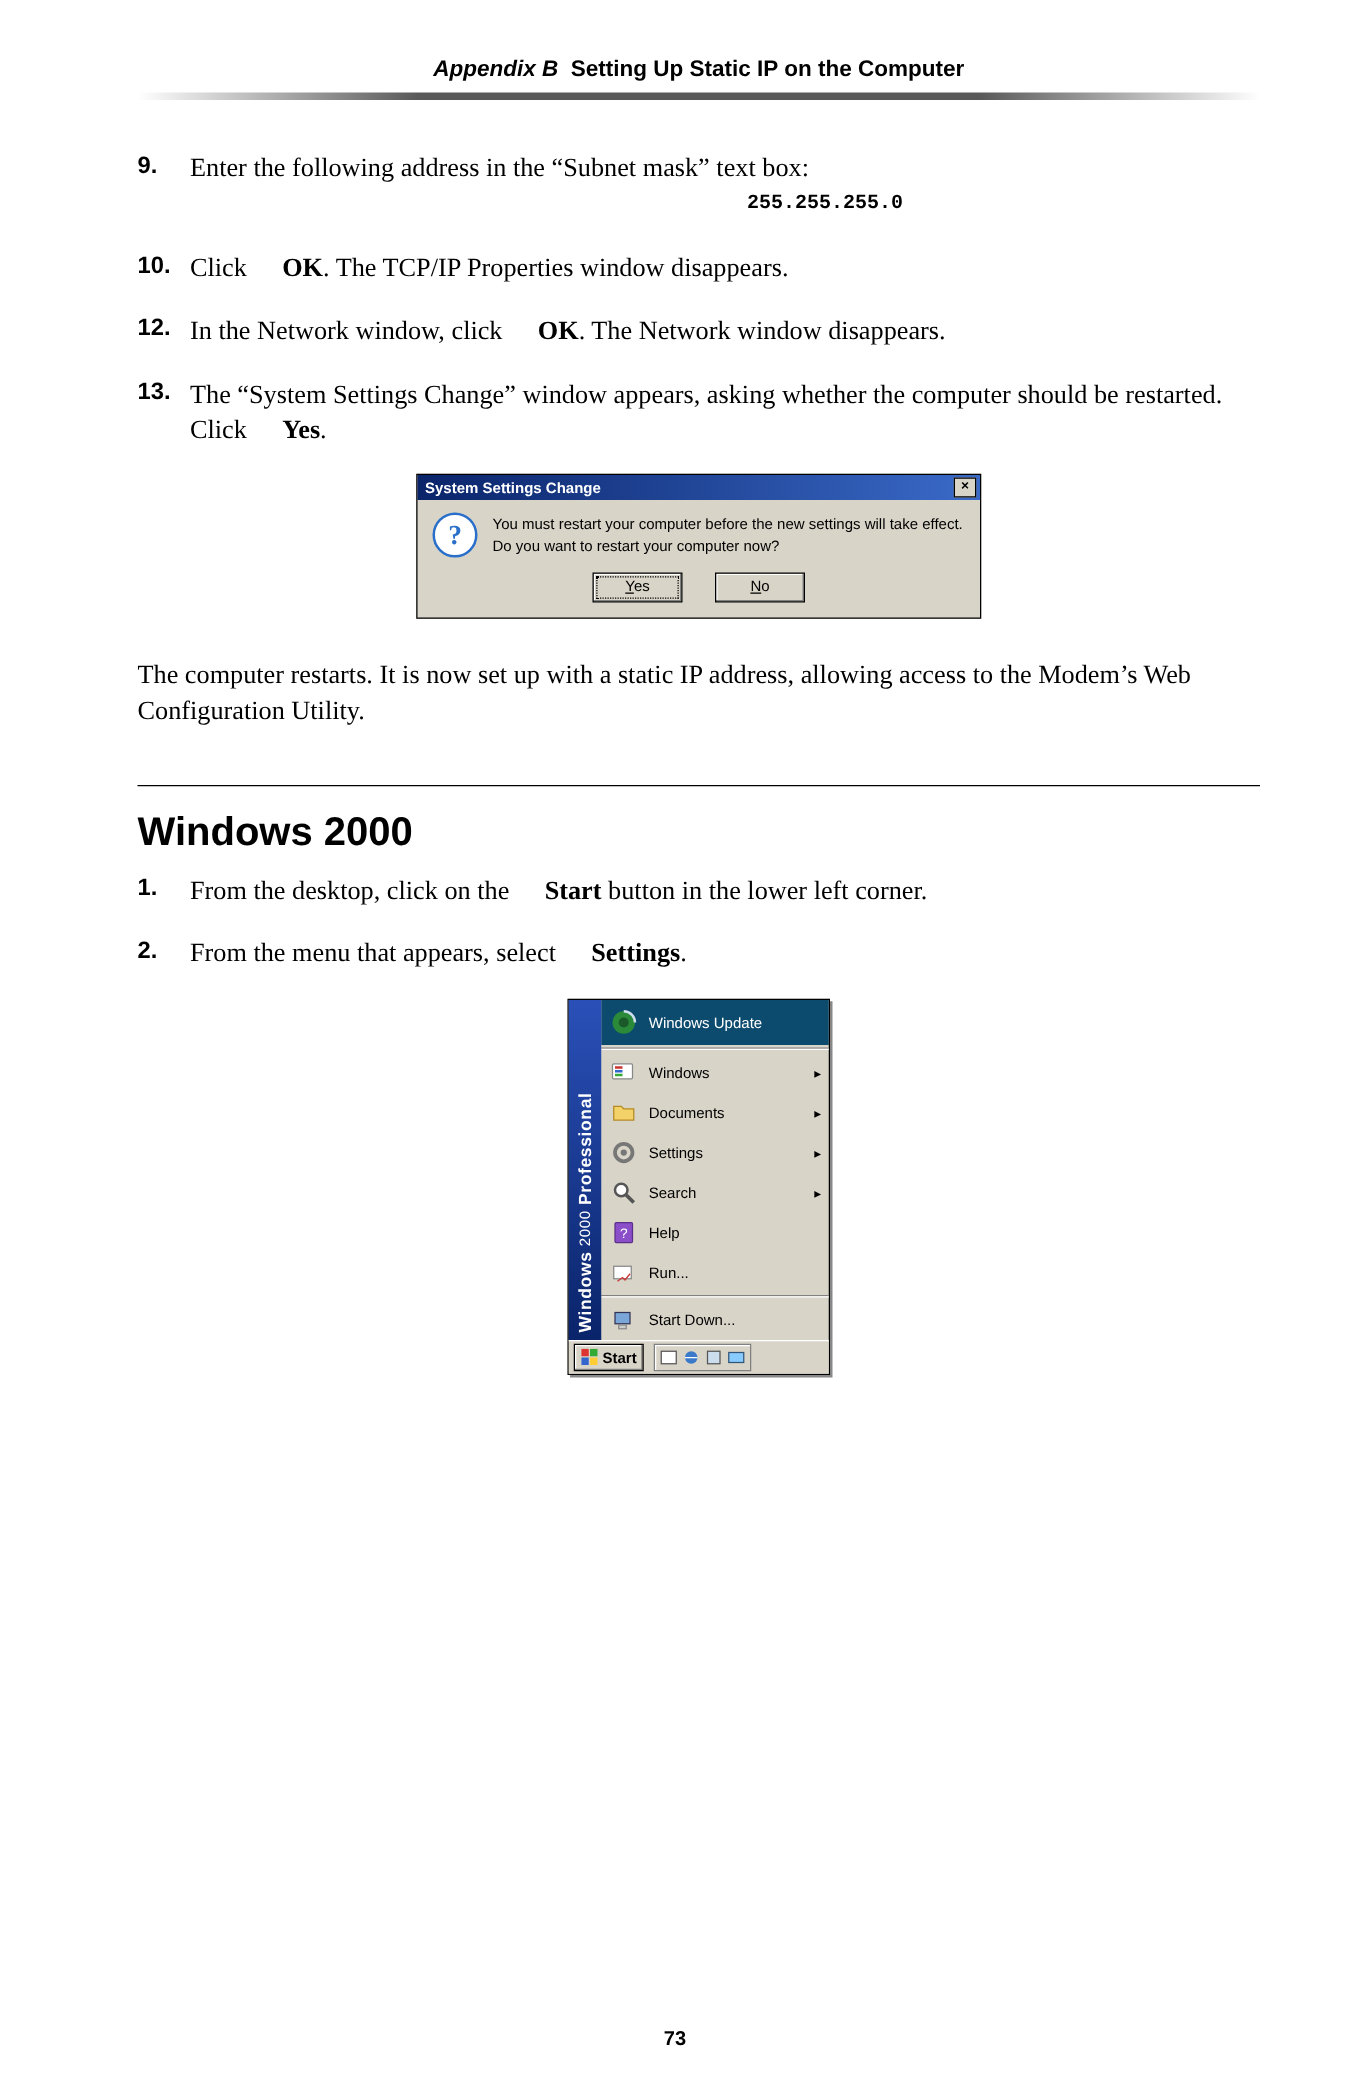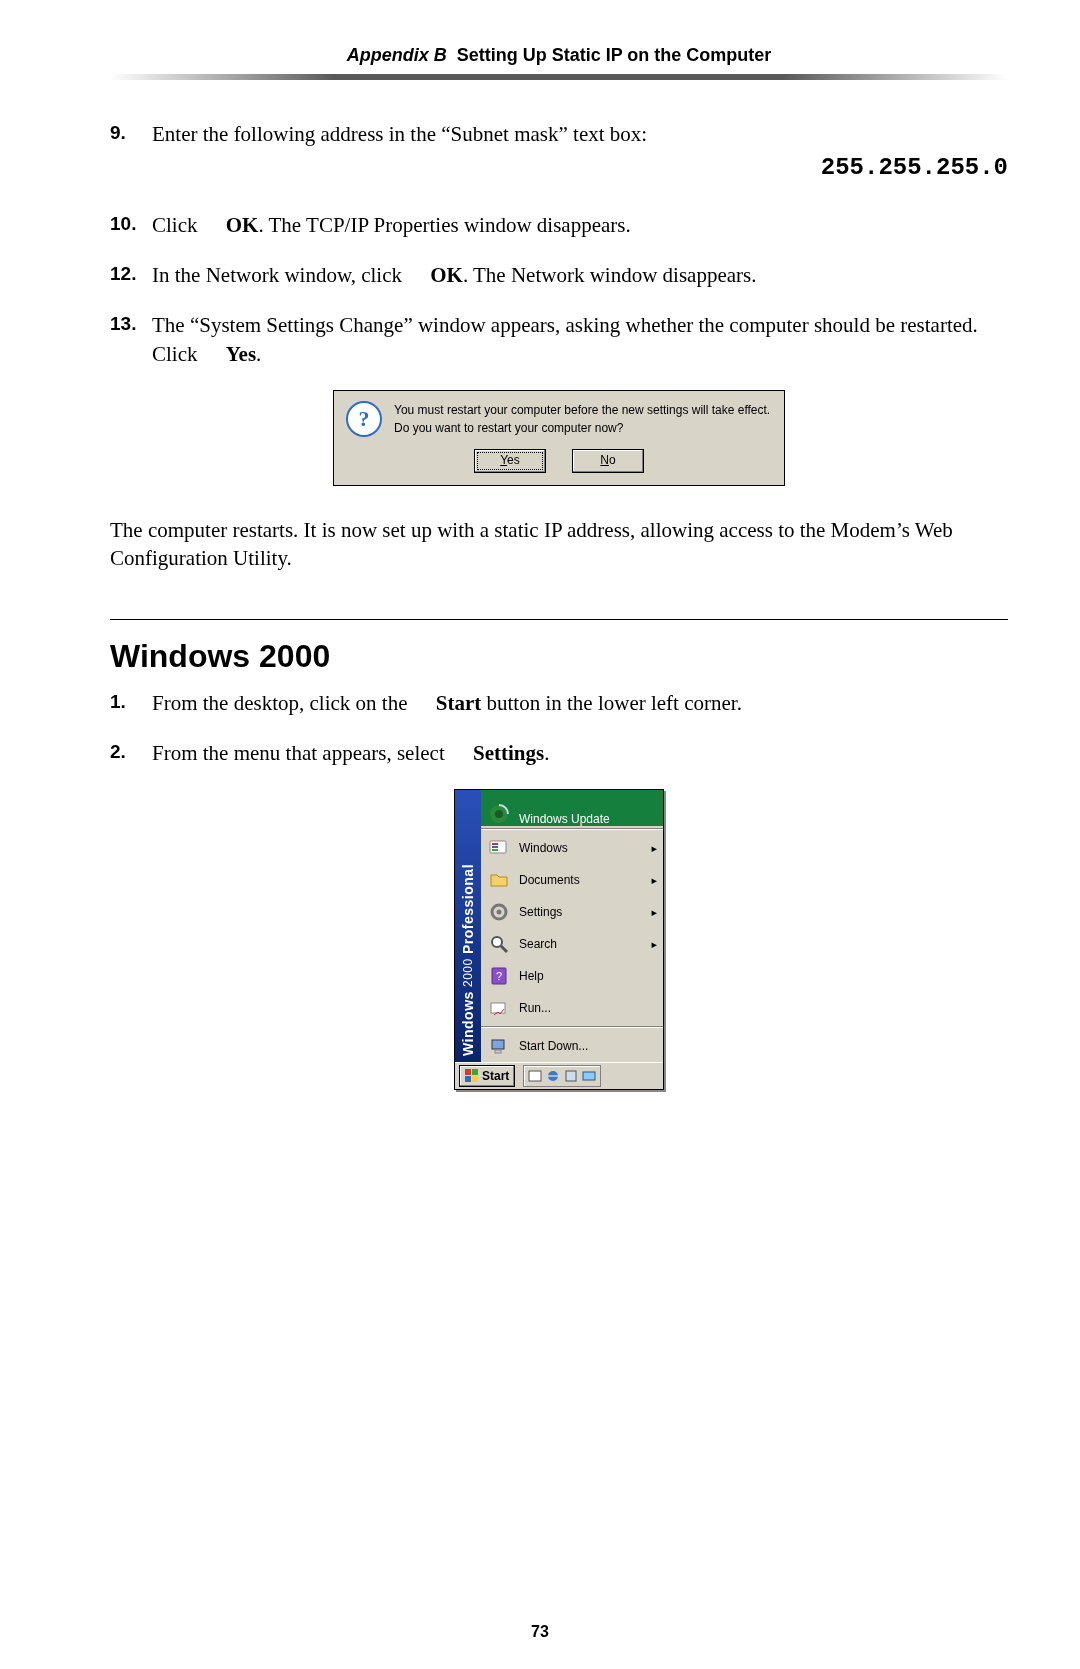--- a/index.html
+++ b/index.html
@@ -50,23 +50,23 @@
     font-weight: bold;
     font-size: 19px;
     min-width: 42px;
   }
   ol.steps > li .body {
     flex: 1;
   }
   .mono {
     font-family: "Courier New", monospace;
     font-weight: bold;
-    font-size: 24px;
+    font-size: 16px;
     display: block;
-    text-align: right;
+    text-align: center;
     margin: 4px 0 4px 160px;
   }
   .bold { font-weight: bold; margin-left: 23px; }
   .after-list {
     font-size: 21px;
     line-height: 1.35;
     margin: 30px 0 46px 0;
   }
   hr.section-rule {
     border: none;
@@ -197,23 +197,22 @@
   .menu-item .mi-icon {
     width: 24px; height: 24px;
     display:flex; align-items:center; justify-content:center;
     flex: none;
   }
   .menu-item .mi-label { flex:1; text-align:left; }
   .menu-item .arrow::after { content: "▸"; font-size: 11px; color:#000; }
   .menu-sep { border-top: 1px solid #808080; border-bottom: 1px solid #fff; margin: 2px 0; }
   .menu-item.top {
     height: 36px;
-    background: #15803d;
+    background: #0c4a6e;
     color: #fff;
-    align-items: flex-end;
   }
   .menu-item.top .mi-label { color:#fff; }
   .taskbar {
     height: 26px;
     background: #d8d4c8;
     border-top: 1px solid #fff;
     display:flex; align-items:center;
     padding: 0 4px;
     gap: 4px;
   }
@@ -276,20 +275,24 @@
     <li>
       <span class="num">13.</span>
       <span class="body">
         <span>The “System Settings Change” window appears, asking whether the computer should be restarted. Click </span><span class="bold">Yes</span><span>.</span>
       </span>
     </li>
   </ol>
 
   <div class="dlg-wrap">
     <div class="win-dlg">
+      <div class="titlebar">
+        <span>System Settings Change</span>
+        <span class="close">×</span>
+      </div>
       <div class="content">
         <div class="qicon">?</div>
         <div class="msg">
           <div>You must restart your computer before the new settings will take effect.</div>
           <div>Do you want to restart your computer now?</div>
         </div>
       </div>
       <div class="buttons">
         <div class="win-btn default ul-first">Yes</div>
         <div class="win-btn ul-first">No</div>

